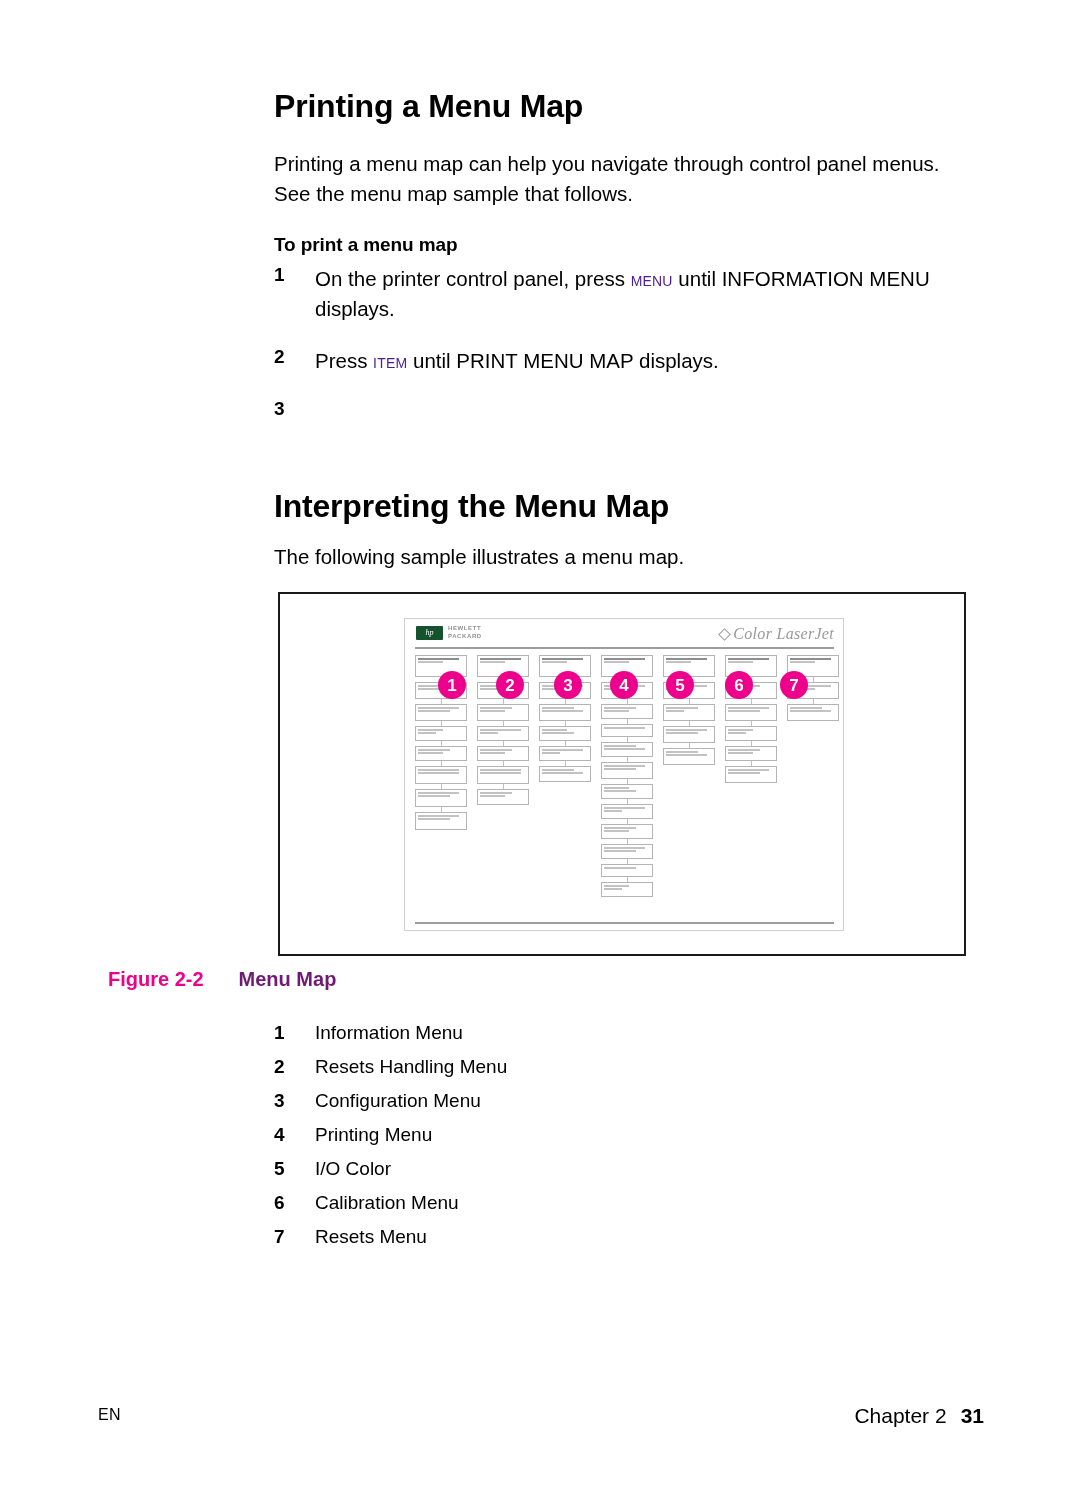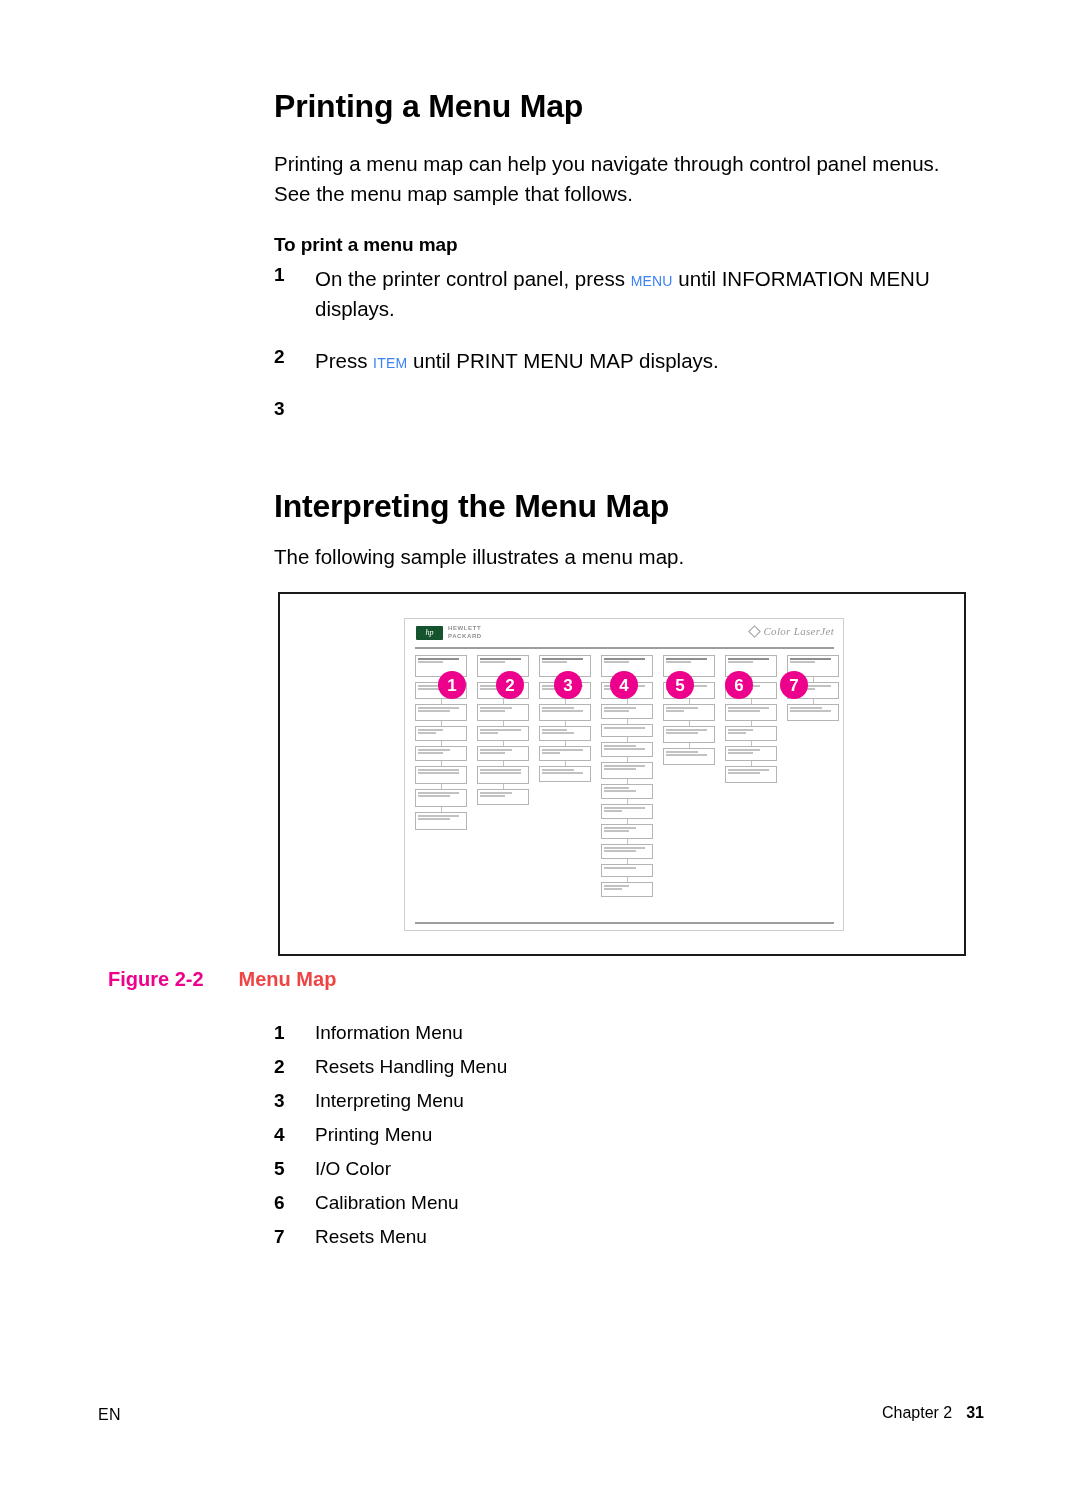--- a/index.html
+++ b/index.html
@@ -53,21 +53,21 @@
   
   .steps { position: absolute; left: 274px; top: 264px; width: 700px; }
   .step { position: relative; padding-left: 41px; margin-bottom: 22px; }
   .step:last-child { margin-bottom: 0; }
   .step .num {
     position: absolute; left: 0; top: 0;
     font-size: 19px; font-weight: bold;
   }
   .step .body { font-size: 20.5px; line-height: 30px; }
   .sc {
-    color: #3b82f6;
+    color: #4c1d95;
     font-variant: small-caps;
     text-transform: lowercase;
     letter-spacing: 0.2px;
   }
   .sc::first-letter { font-size: 1em; }
 
   
   .figure-frame {
     position: absolute;
     left: 278px; top: 592px;
@@ -112,21 +112,21 @@
     color: #9a9a9a;
   }
   .clj-diamond {
     width: 9px; height: 9px;
     border: 1.3px solid #9a9a9a;
     transform: rotate(45deg);
   }
   .clj-text {
     font-family: "Liberation Serif", serif;
     font-style: italic;
-    font-size: 11px;
+    font-size: 16px;
     color: #9a9a9a;
     letter-spacing: 0.3px;
   }
   .rule {
     position: absolute; left: 10px; right: 9px; top: 28px;
     height: 2px; background: #9d9d9d;
   }
   .rule.bottom { top: auto; bottom: 6px; height: 2px; background: #9d9d9d; }
 
   
@@ -176,21 +176,21 @@
   
   .fig-caption {
     position: absolute;
     left: 108px; top: 968px;
     font-size: 20px;
     font-weight: bold;
     white-space: nowrap;
   }
   .fig-caption .fignum { color: #EC008C; margin-top: 17px; }
   .fig-caption .figtitle {
-    color: #ef4444;
+    color: #701a75;
     margin-left: 35px;
   }
 
   
   .legend { position: absolute; left: 274px; top: 1022px; width: 500px; }
   .legend-row { position: relative; height: 34px; }
   .legend-row .lnum {
     position: absolute; left: 0; top: 0;
     width: 20px; text-align: left;
     font-size: 19px; font-weight: bold;
@@ -200,21 +200,21 @@
     font-size: 19px;
   }
 
   
   .footer-left {
     position: absolute; left: 98px; top: 1406px;
     font-size: 16px; letter-spacing: 0.4px;
   }
   .footer-right {
     position: absolute; right: 96px; top: 1404px;
-    font-size: 16px; white-space: nowrap;
+    font-size: 21px; white-space: nowrap;
   }
   .footer-right .pg { font-weight: bold; margin-left: 14px; }
 </style>
 </head>
 <body>
 
 <div class="page">
 
   <h1 class="h1 t1">Printing a Menu Map</h1>
 
@@ -531,21 +531,21 @@
     <div class="legend-row">
       <span class="lnum">1</span>
       <span class="ltext">Information Menu</span>
     </div>
     <div class="legend-row">
       <span class="lnum">2</span>
       <span class="ltext">Resets Handling Menu</span>
     </div>
     <div class="legend-row">
       <span class="lnum">3</span>
-      <span class="ltext">Interpreting Menu</span>
+      <span class="ltext">Configuration Menu</span>
     </div>
     <div class="legend-row">
       <span class="lnum">4</span>
       <span class="ltext">Printing Menu</span>
     </div>
     <div class="legend-row">
       <span class="lnum">5</span>
       <span class="ltext">I/O Color</span>
     </div>
     <div class="legend-row">

